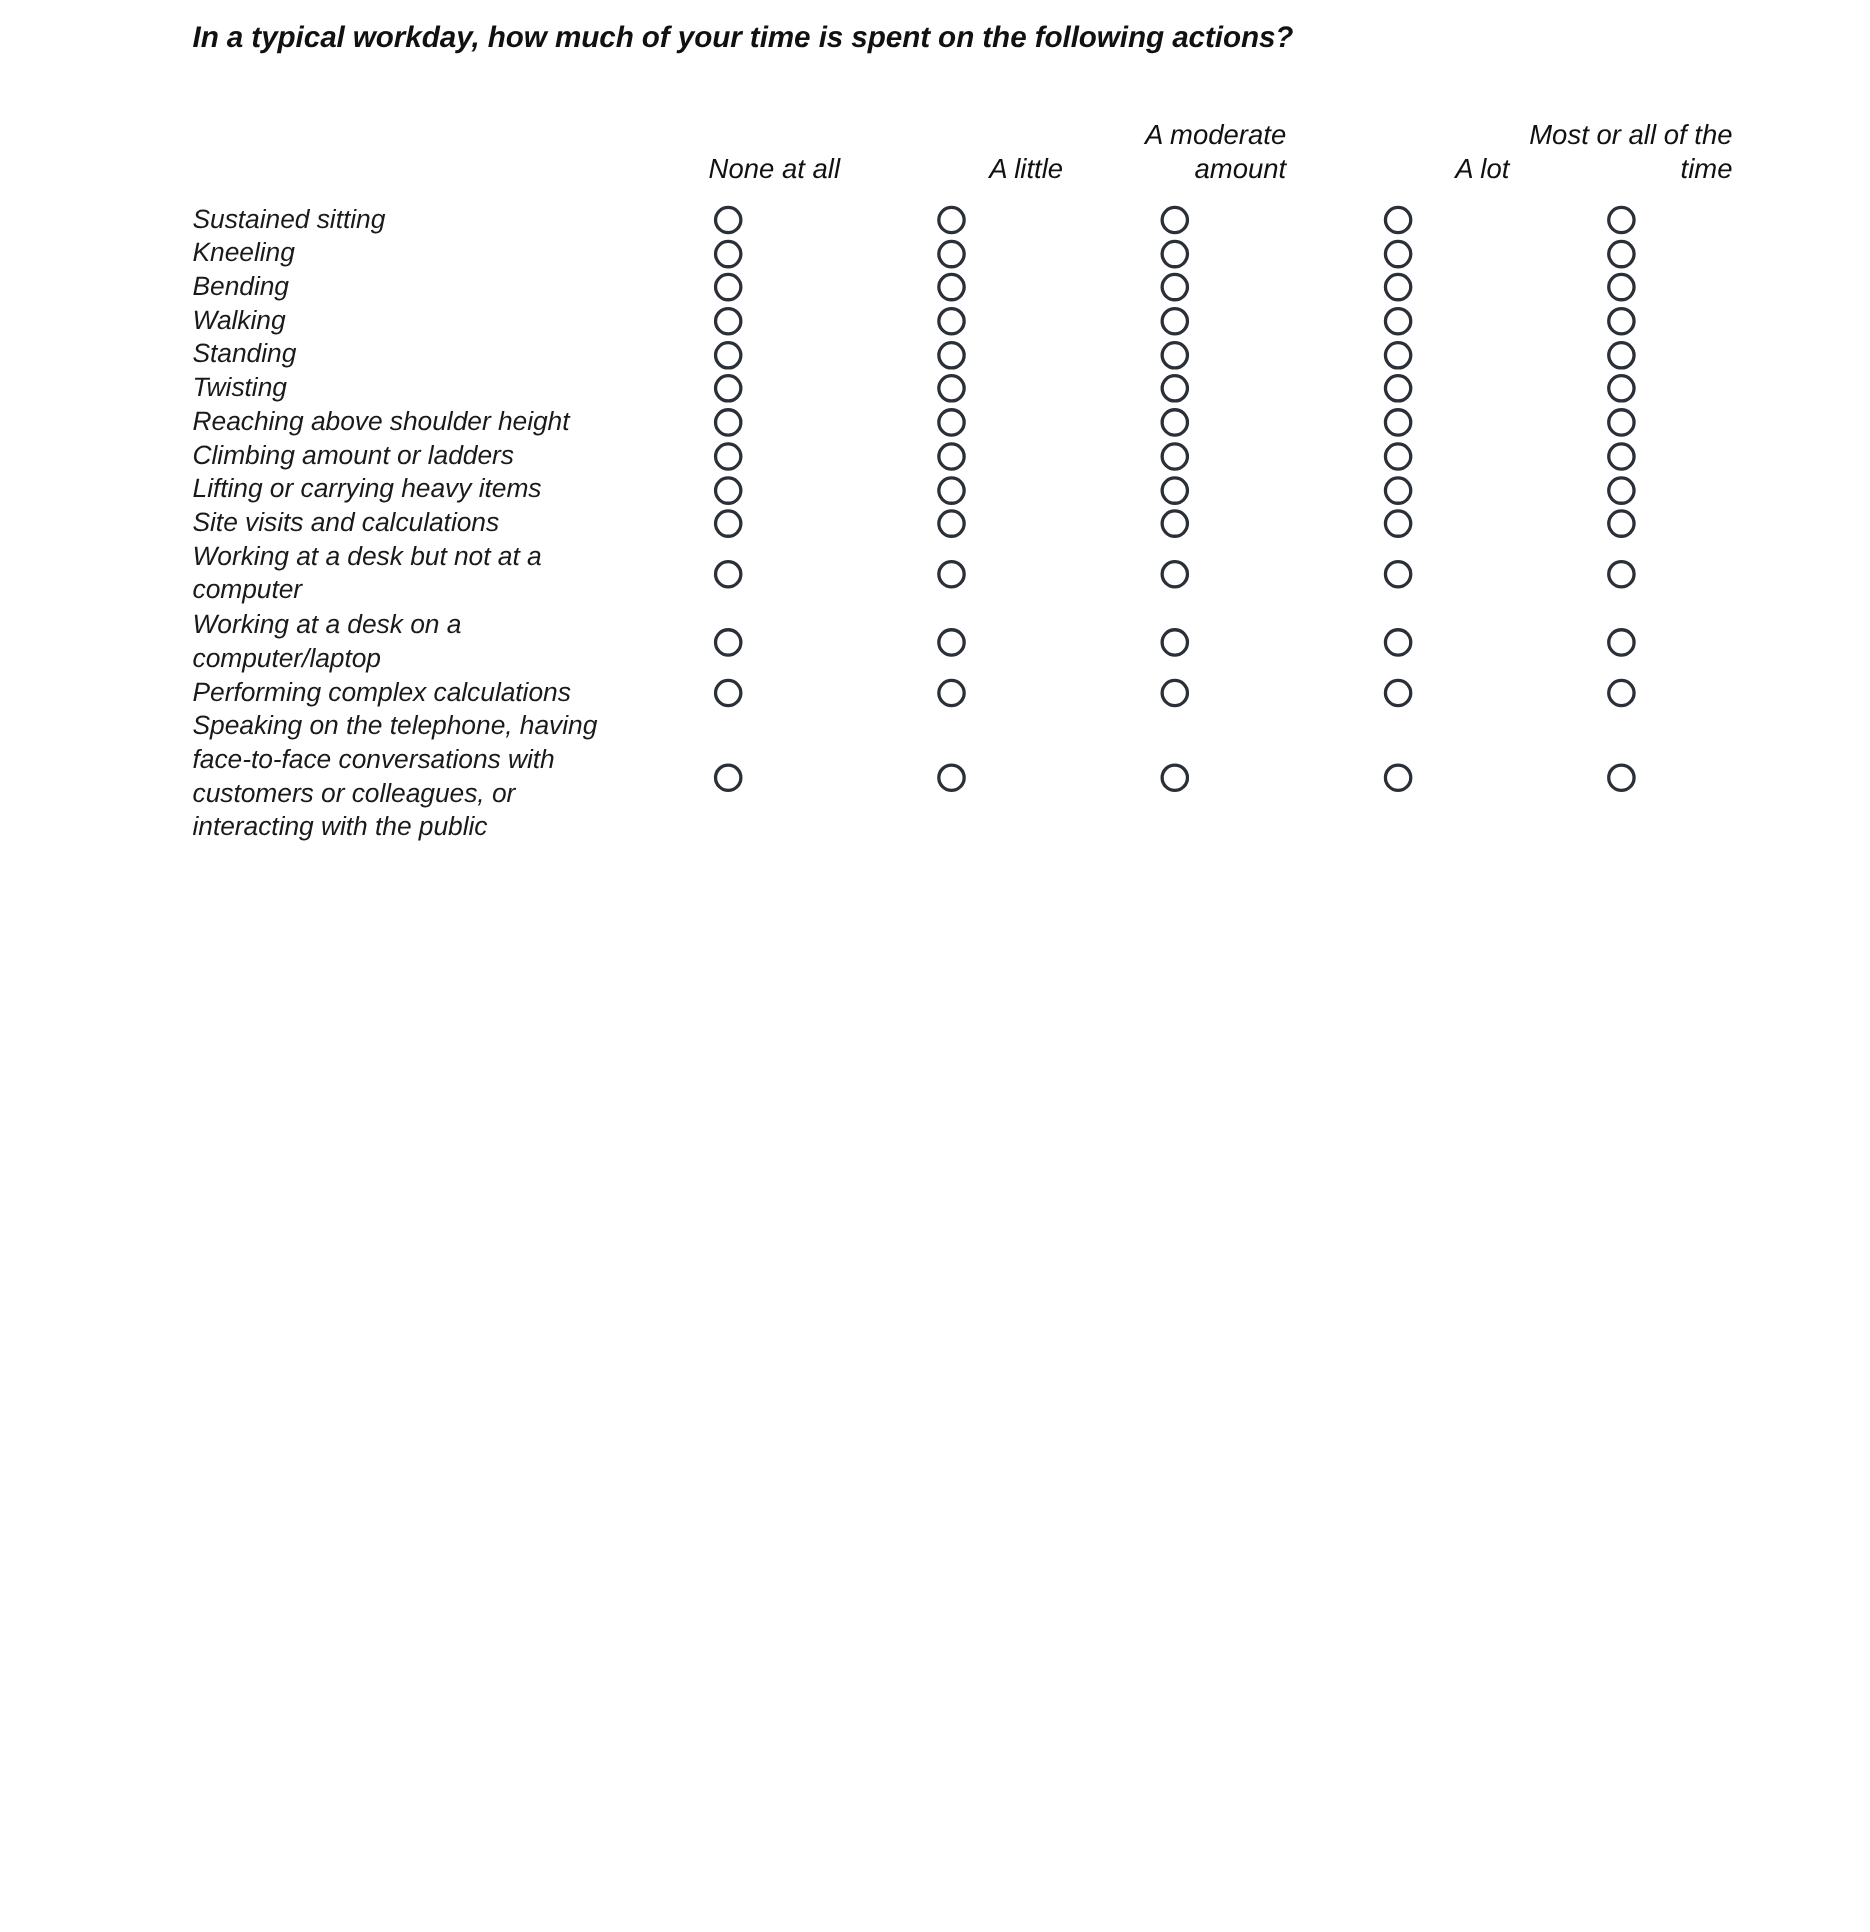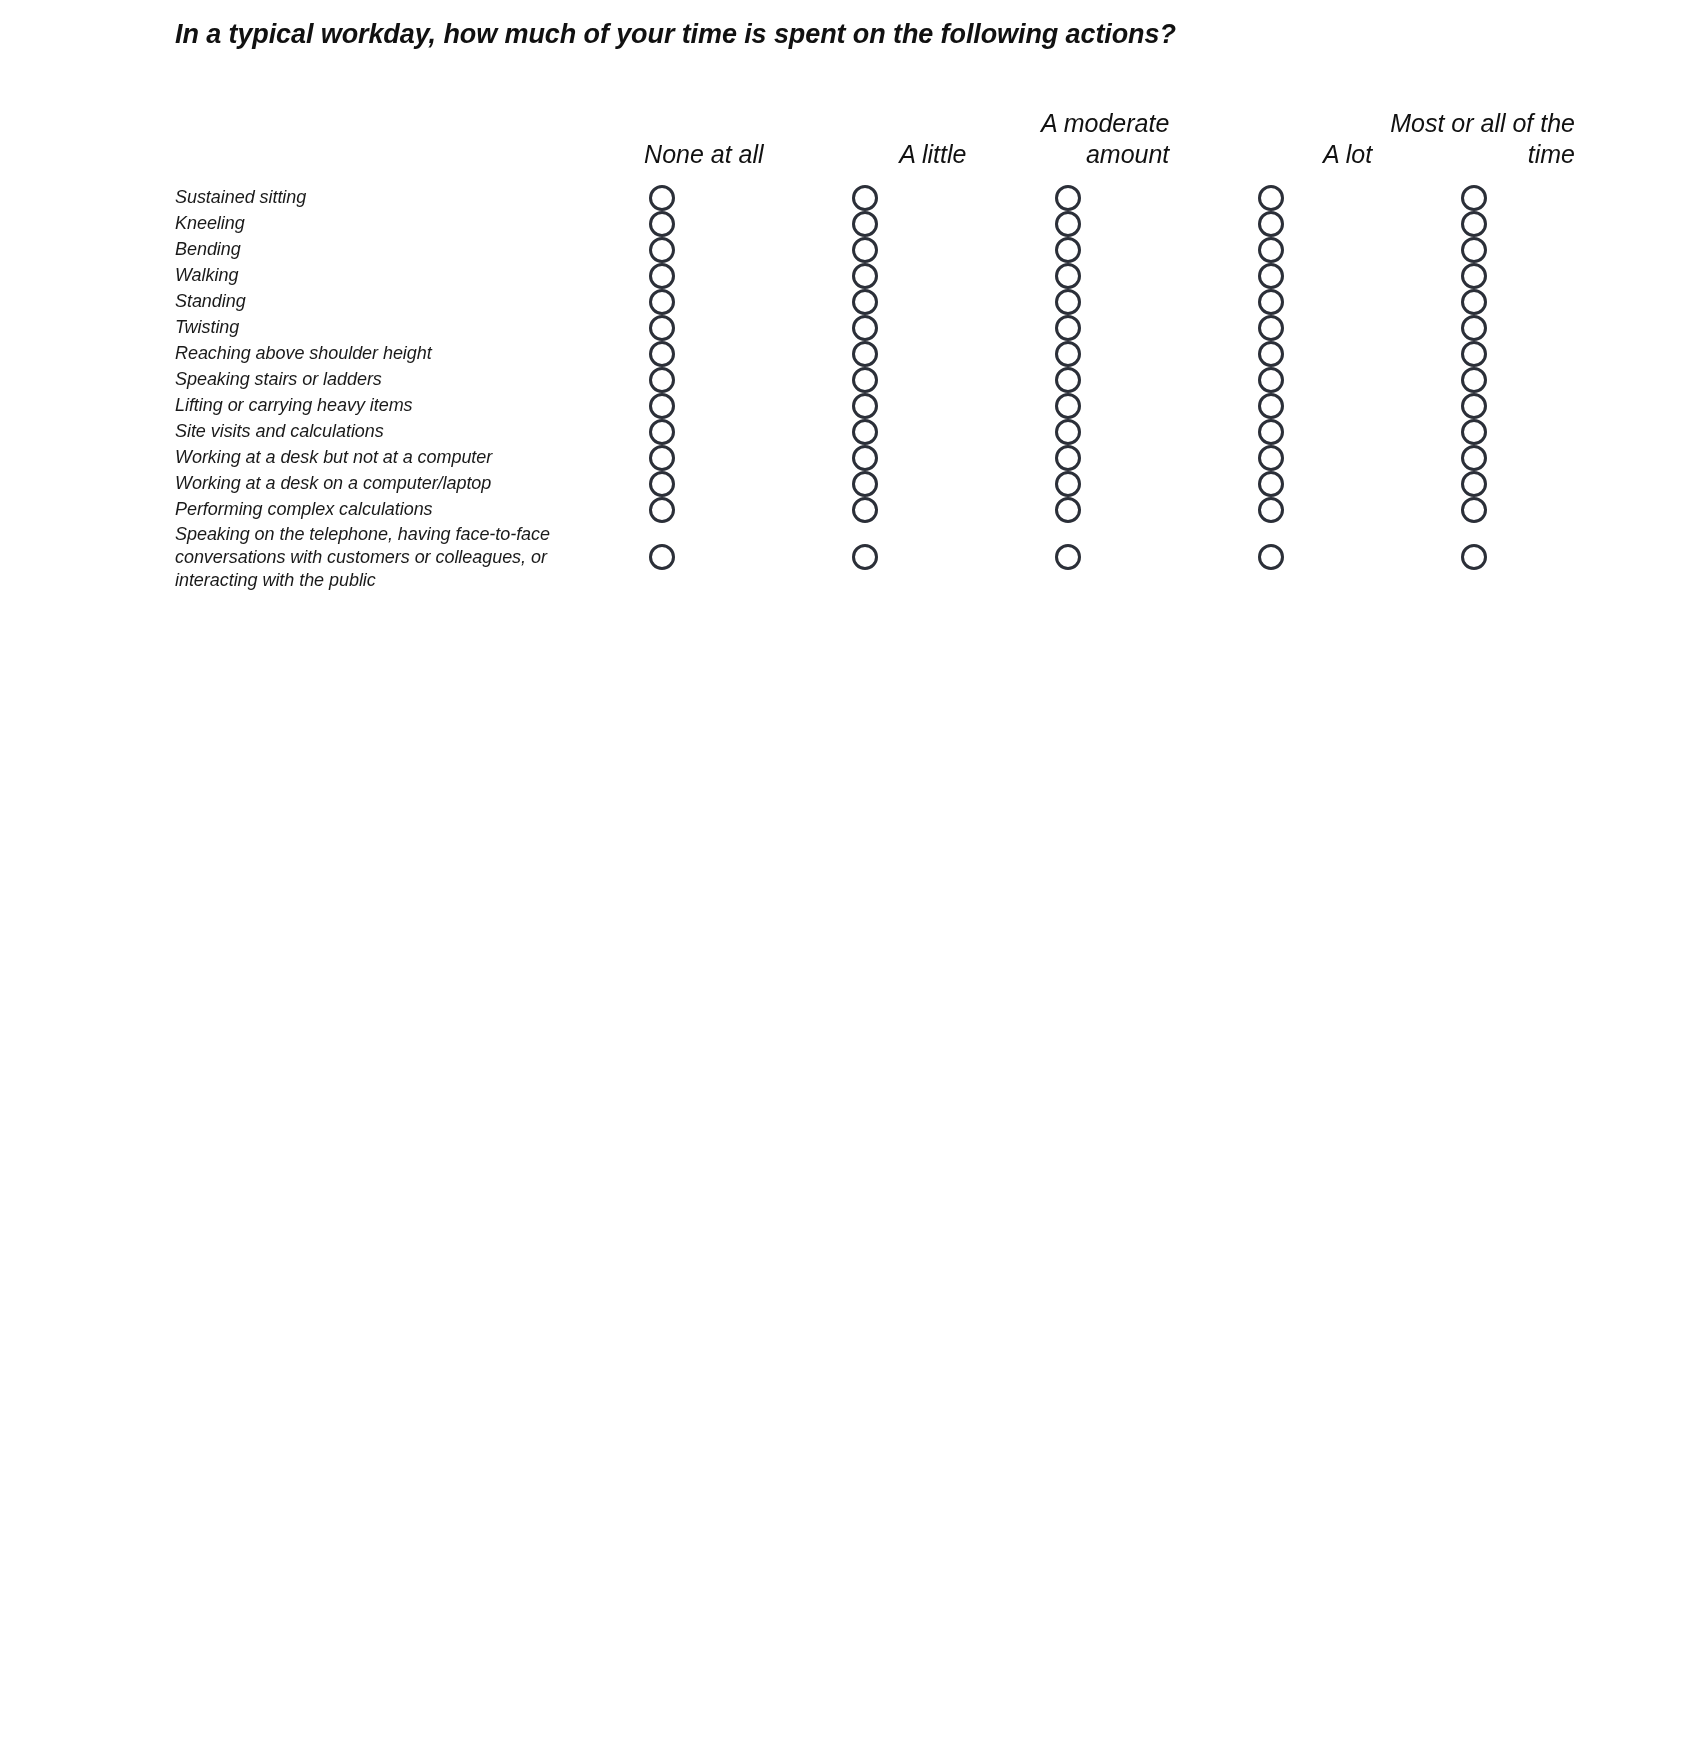--- a/index.html
+++ b/index.html
@@ -64,21 +64,21 @@
     text-align: left;
   }
 
   .matrix tbody td {
     vertical-align: middle;
     padding: 0;
     border: none;
   }
 
   .row-label {
-    font-size: 18px;
+    font-size: 24px;
     line-height: 1.28;
     color: #1a1a1a;
     text-align: left;
     padding: 14px 26px 14px 0;
     letter-spacing: -0.05px;
   }
 
   .opt-cell {
     text-align: center;
   }
@@ -173,21 +173,21 @@
         </tr>
         <tr>
           <td class="row-label">Reaching above shoulder height</td>
           <td class="opt-cell"><span class="radio" role="radio" aria-checked="false"></span></td>
           <td class="opt-cell"><span class="radio" role="radio" aria-checked="false"></span></td>
           <td class="opt-cell"><span class="radio" role="radio" aria-checked="false"></span></td>
           <td class="opt-cell"><span class="radio" role="radio" aria-checked="false"></span></td>
           <td class="opt-cell"><span class="radio" role="radio" aria-checked="false"></span></td>
         </tr>
         <tr>
-          <td class="row-label">Speaking stairs or ladders</td>
+          <td class="row-label">Climbing amount or ladders</td>
           <td class="opt-cell"><span class="radio" role="radio" aria-checked="false"></span></td>
           <td class="opt-cell"><span class="radio" role="radio" aria-checked="false"></span></td>
           <td class="opt-cell"><span class="radio" role="radio" aria-checked="false"></span></td>
           <td class="opt-cell"><span class="radio" role="radio" aria-checked="false"></span></td>
           <td class="opt-cell"><span class="radio" role="radio" aria-checked="false"></span></td>
         </tr>
         <tr>
           <td class="row-label">Lifting or carrying heavy items</td>
           <td class="opt-cell"><span class="radio" role="radio" aria-checked="false"></span></td>
           <td class="opt-cell"><span class="radio" role="radio" aria-checked="false"></span></td>

